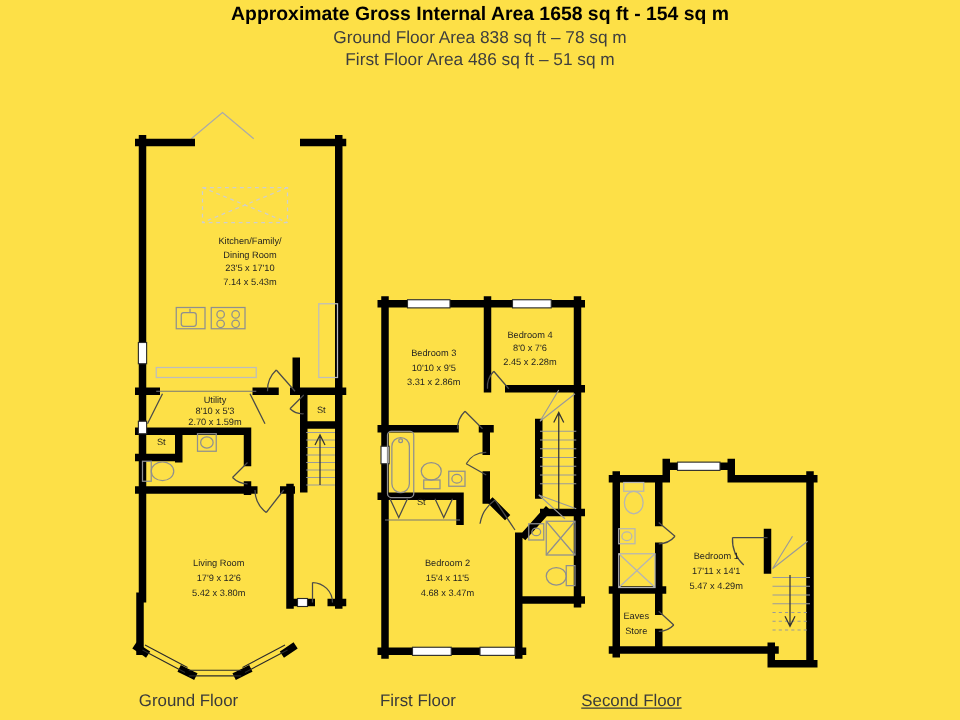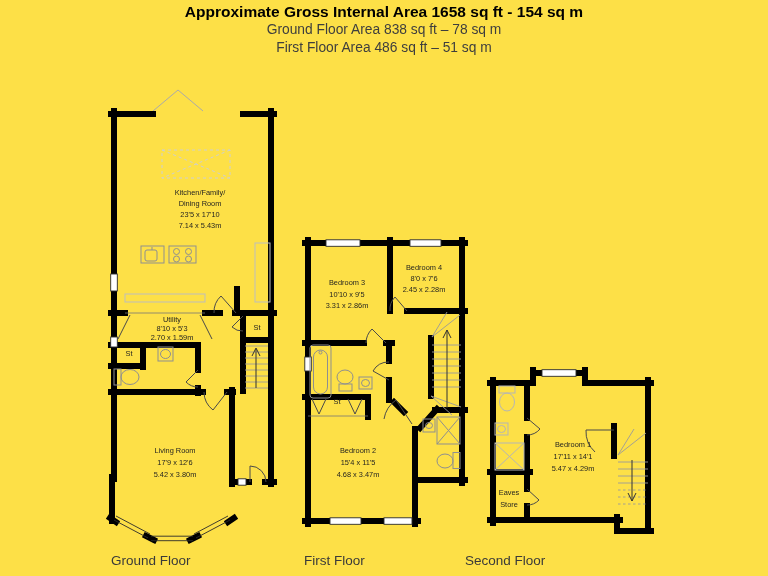--- a/index.html
+++ b/index.html
@@ -4,21 +4,21 @@
 <style>
   html,body{margin:0;padding:0;background:#fff;}
   #stage{position:relative;width:768px;height:576px;background:#fde047;overflow:hidden;
          font-family:"Liberation Sans",sans-serif;}
   .header{position:absolute;top:2px;left:0;width:768px;text-align:center;}
   .title{font-size:15.5px;font-weight:bold;color:#000;line-height:19px;}
   .sub{font-size:13.8px;color:#3e3e3e;line-height:18px;}
   .caption{position:absolute;top:553px;font-size:13.5px;color:#3a3a3a;}
   #cap-ground{left:111px;}
   #cap-first{left:304px;}
-  #cap-second{left:465px;}
+  #cap-second{left:465px;text-decoration:underline;}
   svg{position:absolute;left:0;top:0;}
   .wall{stroke:#000;stroke-width:6;fill:none;stroke-linecap:square;}
   .win{fill:#fff;stroke:#2a2a2a;stroke-width:0.9;}
   .door{stroke:#4a4a4a;stroke-width:1;fill:none;}
   .fx{stroke:#8f8f8f;stroke-width:1;fill:none;}
   .fxl{stroke:#b5b5b5;stroke-width:1;fill:none;}
   .tread{stroke:#9a9a9a;stroke-width:0.9;fill:none;}
   .treadd{stroke:#9a9a9a;stroke-width:0.9;fill:none;stroke-dasharray:2.5,2.5;}
   .arrow{stroke:#333;stroke-width:1;fill:none;}
   .peak{stroke:#aaa;stroke-width:1;fill:none;}

